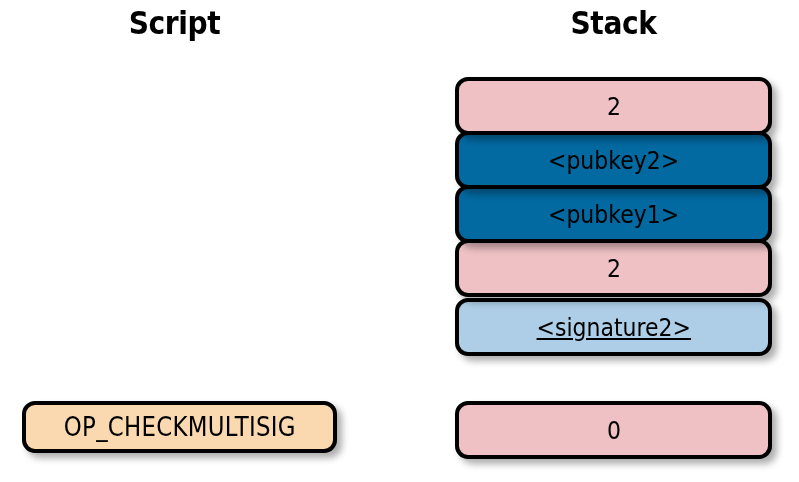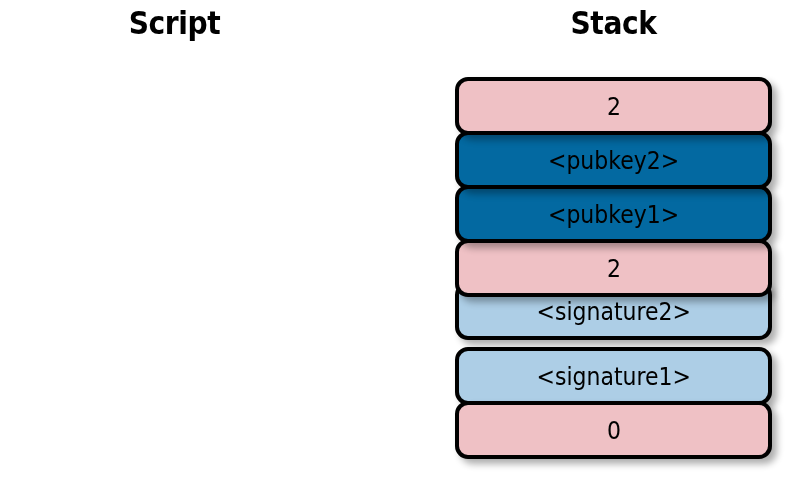--- a/index.html
+++ b/index.html
@@ -103,42 +103,42 @@
 </style>
 </head>
 <body>
 
 <div class="canvas">
 
   <div class="col-title" id="script-title">Script</div>
 
   <div class="col-title" id="stack-title">Stack</div>
 
+  <div class="box" id="op-box">
+    <span class="box-label">OP_CHECKMULTISIG</span>
+  </div>
 
   <div class="box stack-item pink" style="top:77px;">
     <span class="box-label">2</span>
   </div>
 
   <div class="box stack-item yellow" style="top:131px;">
     <span class="box-label">&lt;pubkey2&gt;</span>
   </div>
 
   <div class="box stack-item yellow" style="top:185px;">
     <span class="box-label">&lt;pubkey1&gt;</span>
   </div>
 
   <div class="box stack-item pink" style="top:239px;">
     <span class="box-label">2</span>
   </div>
 
-  <div class="box stack-item blue" style="top:282px;">
+  <div class="box stack-item blue" style="top:298px;text-decoration:underline;">
     <span class="box-label">&lt;signature2&gt;</span>
   </div>
 
-  <div class="box stack-item blue" style="top:347px;">
-    <span class="box-label">&lt;signature1&gt;</span>
-  </div>
 
   <div class="box stack-item pink" style="top:401px;">
     <span class="box-label">0</span>
   </div>
 
 </div>
 
 </body></html>

